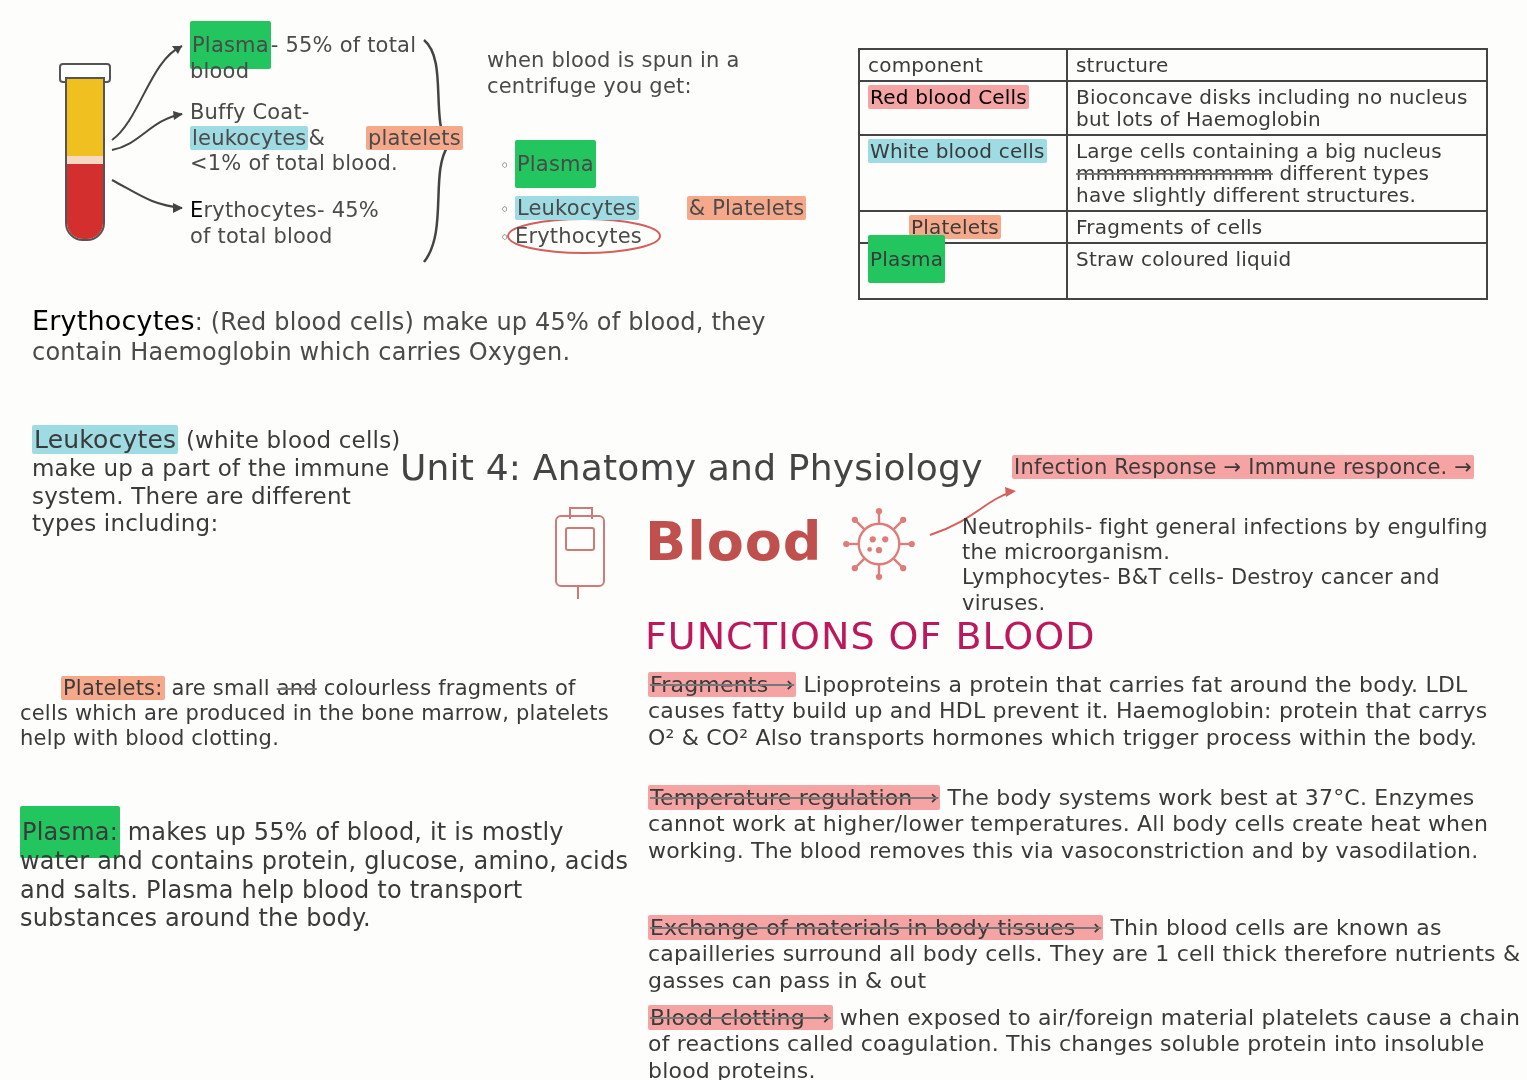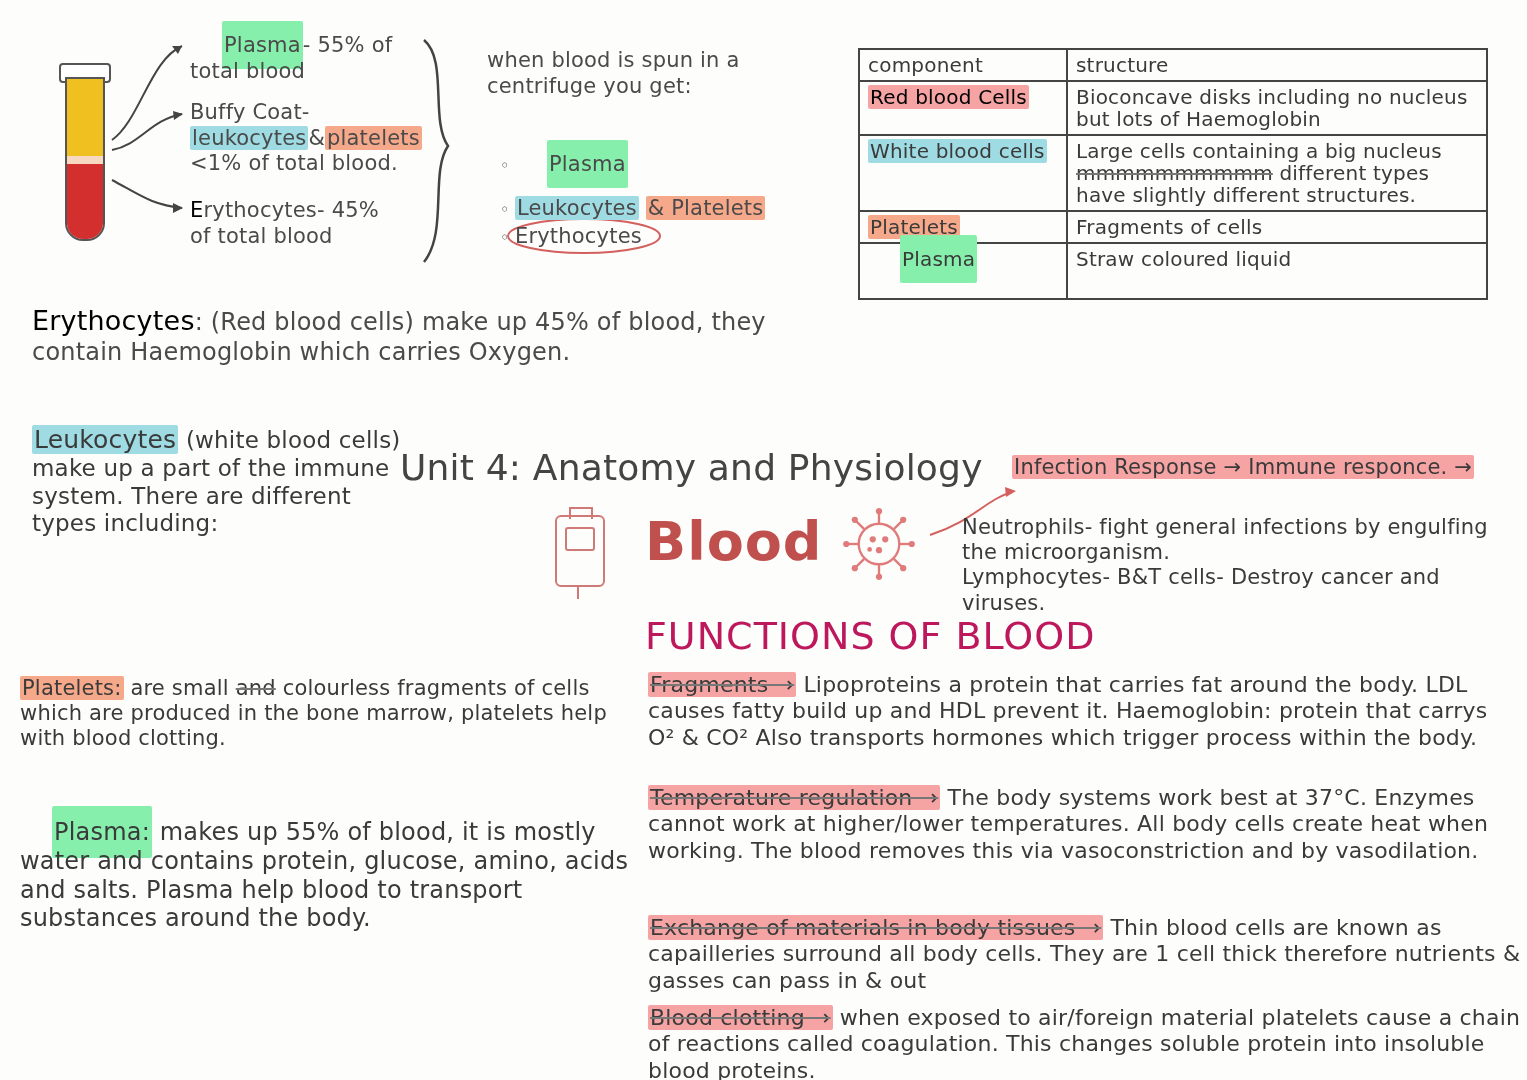--- a/index.html
+++ b/index.html
@@ -9,22 +9,22 @@
     font-family:"DejaVu Sans", sans-serif;
     color:#3a3a3a;
     position:relative;
     overflow:hidden;
   }
   .page{position:absolute;inset:0;}
   .abs{position:absolute;}
   .hand{font-family:"DejaVu Sans", sans-serif;font-weight:400;letter-spacing:.2px;line-height:1.18;}
 
   
-  .hl-yellow{background:#86efac;padding:12px 2px;border-radius:2px;margin-left:32px;}
-  .hl-orange{background:#f6a98a;padding:0 2px;border-radius:2px;}
+  .hl-yellow{background:#22c55e;padding:12px 2px;border-radius:2px;}
+  .hl-orange{background:#f6a98a;padding:0 2px;border-radius:2px;margin-left:41px;}
   .hl-blue{background:#9fdbe3;padding:0 2px;border-radius:2px;}
   .hl-pink{background:#f6a3a3;padding:0 2px;border-radius:2px;}
   .red{color:#000000;}
 
   
   .tube-wrap{left:55px;top:55px;width:60px;height:200px;}
   .tube{position:absolute;left:10px;top:22px;width:36px;height:160px;border:2px solid #555;border-radius:0 0 18px 18px;overflow:hidden;background:#fff;}
   .tube-cap{position:absolute;left:4px;top:8px;width:48px;height:16px;border:2px solid #555;border-radius:4px;background:#fff;}
   .tube-plasma{position:absolute;left:0;top:0;width:100%;height:48%;background:#f0c020;}
   .tube-buffy{position:absolute;left:0;top:48%;width:100%;height:5%;background:#f6d9c0;}

